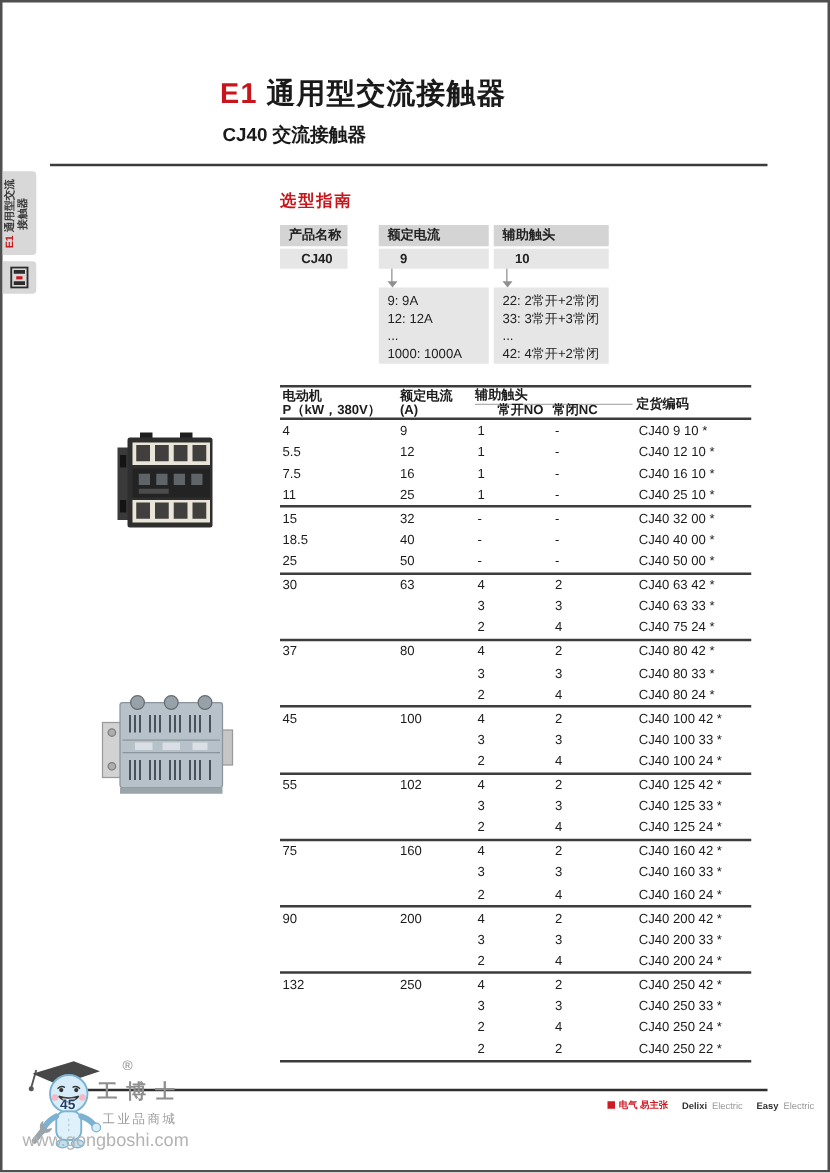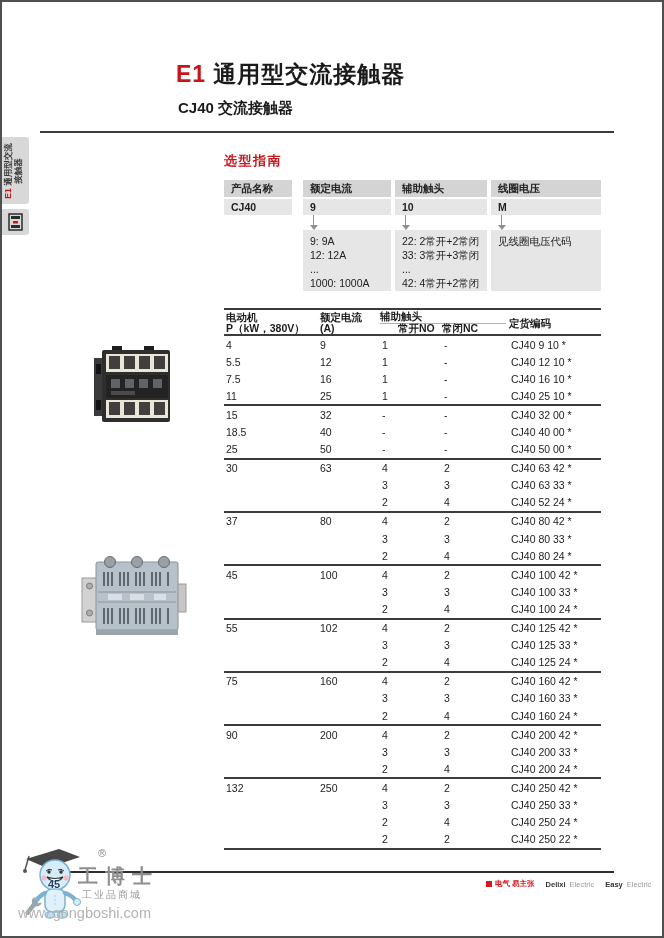--- a/index.html
+++ b/index.html
@@ -22,21 +22,21 @@
                   font-size:8.5px;font-weight:700;color:#3a3a3a;line-height:10px;text-align:center;white-space:nowrap;}
   .side-tab-inner .red{color:#c8151b;}
   .side-icon-box{position:absolute;left:0px;top:207px;width:27px;height:26px;background:#d8d8d8;
                  border-radius:0 3px 3px 0;display:flex;align-items:center;justify-content:center;}
 
   
   .guide-heading{position:absolute;left:222px;top:150px;font-size:13px;font-weight:700;
                  color:#c8151b;letter-spacing:1.5px;}
   .gcol{position:absolute;top:178px;font-size:10.5px;}
   .ghead{height:17px;background:#d4d4d4;font-weight:700;color:#222;line-height:17px;padding-left:7px;}
-  .gval{height:16px;background:#e6e6e6;margin-top:2px;font-weight:700;color:#222;line-height:16px;padding-left:7px;}
+  .gval{height:16px;background:#e6e6e6;margin-top:2px;font-weight:700;color:#222;line-height:16px;padding-left:17px;}
   .garrow{position:relative;height:15px;}
   .garrow .aline{position:absolute;left:10px;top:0;width:1px;height:11px;background:#8f8f8f;}
   .garrow .ahead{position:absolute;left:7px;top:10px;width:0;height:0;
                  border-left:4px solid transparent;border-right:4px solid transparent;border-top:5px solid #8f8f8f;}
   .gdetail{background:#e6e6e6;height:61px;box-sizing:border-box;padding:4px 0 0 7px;
            line-height:14px;color:#222;}
 
   
   .rtable{position:absolute;left:222px;top:306px;width:377px;font-size:10.5px;color:#1c1c1c;}
   .thead{position:relative;height:28px;box-sizing:border-box;
@@ -53,21 +53,21 @@
 
   
   .prod-img{position:absolute;}
   .img1{left:84px;top:340px;}
   .img2{left:72px;top:548px;}
 
   
   .footer-rule{position:absolute;left:40px;top:869px;width:572px;height:2px;background:#2e2e2e;}
   .mascot{position:absolute;left:12px;top:841px;z-index:3;}
   .reg-mark{position:absolute;left:96px;top:845px;font-size:11px;color:#8a8a8a;z-index:3;}
-  .brand-name{position:absolute;left:76px;top:861px;font-size:20px;font-weight:700;color:#8f8f8f;
+  .brand-name{position:absolute;left:76px;top:861px;font-size:16px;font-weight:700;color:#8f8f8f;
               letter-spacing:7px;z-index:3;font-family:"Liberation Serif","DejaVu Serif",serif;}
   .brand-tagline{position:absolute;left:80px;top:886px;font-size:10px;color:#9a9a9a;letter-spacing:2px;z-index:3;}
   .website{position:absolute;left:16px;top:903px;font-size:14.5px;color:#b3b3b3;z-index:3;}
   .page-number{position:absolute;left:46px;top:876px;font-size:11px;font-weight:700;color:#1c3f6e;z-index:4;
                text-shadow:0 0 2px #fff,0 0 2px #fff;}
   .publisher{position:absolute;left:484px;top:877px;display:flex;align-items:center;gap:3px;
              font-size:7.5px;white-space:nowrap;z-index:3;}
   .publisher .mark{width:6px;height:6px;background:#cf1b24;display:inline-block;}
   .publisher .red{color:#cf1b24;font-weight:700;}
   .publisher .b{color:#333;font-weight:700;margin-left:8px;}
@@ -95,21 +95,21 @@
     <svg width="17" height="18" viewBox="0 0 17 18">
       <rect x="2" y="1" width="13" height="16" fill="none" stroke="#2b2b2b" stroke-width="1.5"></rect>
       <rect x="4" y="3" width="9" height="3" fill="#2b2b2b"></rect>
       <rect x="4" y="12" width="9" height="3" fill="#2b2b2b"></rect>
       <rect x="6" y="8" width="5" height="2.5" fill="#c8151b"></rect>
     </svg>
   </div>
 
   <div class="guide-heading">选型指南</div>
 
-  <div class="gcol" style="left:222px;width:68px;">
+  <div class="gcol" style="left:222px;width:54px;">
     <div class="ghead">产品名称</div>
     <div class="gval">CJ40</div>
   </div>
 
   <div class="gcol" style="left:301px;width:88px;">
     <div class="ghead">额定电流</div>
     <div class="gval">9</div>
     <div class="garrow">
         <span class="aline"></span>
         <span class="ahead"></span>
@@ -130,31 +130,20 @@
         <span class="ahead"></span>
       </div>
     <div class="gdetail">
       <div>22: 2常开+2常闭</div>
       <div>33: 3常开+3常闭</div>
       <div>...</div>
       <div>42: 4常开+2常闭</div>
     </div>
   </div>
 
-  <div class="gcol" style="left:489px;width:110px;">
-    <div class="ghead">线圈电压</div>
-    <div class="gval">M</div>
-    <div class="garrow">
-        <span class="aline"></span>
-        <span class="ahead"></span>
-      </div>
-    <div class="gdetail">
-      <div>见线圈电压代码</div>
-    </div>
-  </div>
 
   <div class="prod-img img1">
     <svg width="100" height="86" viewBox="0 0 100 86">
       <path d="M8 16 h10 v58 h-10 z" fill="#3a3a3a"></path>
       <rect x="10" y="22" width="5" height="10" fill="#141414"></rect>
       <rect x="10" y="58" width="5" height="10" fill="#141414"></rect>
       <rect x="26" y="4" width="10" height="7" fill="#1e1e1e"></rect>
       <rect x="58" y="4" width="10" height="7" fill="#1e1e1e"></rect>
       <rect x="16" y="8" width="68" height="72" rx="2" fill="#2e2e2e"></rect>
       <rect x="20" y="12" width="62" height="18" fill="#e9e5d8"></rect>
@@ -277,21 +266,21 @@
             <span></span>
             <span>3</span>
             <span>3</span>
             <span>CJ40 63 33 *</span>
           </div>
           <div class="trow">
             <span></span>
             <span></span>
             <span>2</span>
             <span>4</span>
-            <span>CJ40 52 24 *</span>
+            <span>CJ40 75 24 *</span>
           </div>
         </div>
         <div class="tblock">
           <div class="trow">
             <span>37</span>
             <span>80</span>
             <span>4</span>
             <span>2</span>
             <span>CJ40 80 42 *</span>
           </div>

